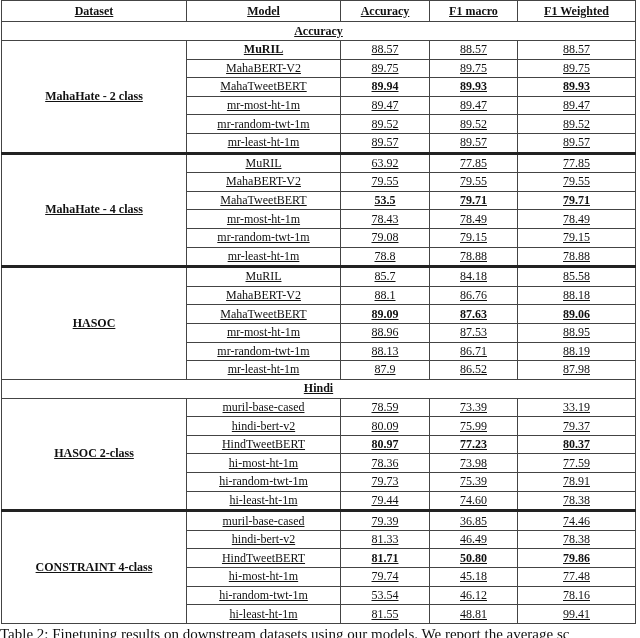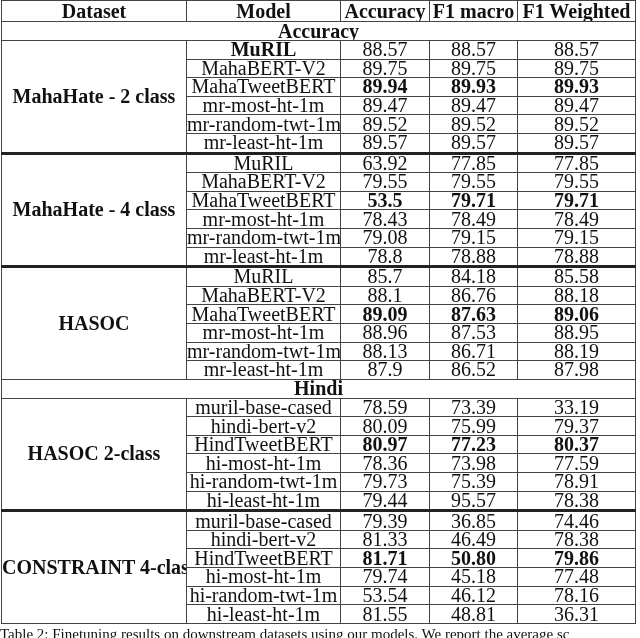--- a/index.html
+++ b/index.html
@@ -1,19 +1,19 @@
 <!DOCTYPE html>
 <html><head>
 <meta charset="utf-8">
 <style>
   html, body { margin: 0; padding: 0; background: #ffffff; }
   body { width: 640px; height: 638px; overflow: hidden; position: relative;
          font-family: "Liberation Serif", serif; color: #111; }
   table { position: absolute; left: 1px; top: 0px; border-collapse: collapse;
-          width: 634px; table-layout: fixed; font-size: 20px; }
+          width: 634px; table-layout: fixed; font-size: 12px; text-decoration: underline; }
   td, th { border: 1px solid #444; text-align: center; padding: 0; height: 17.6px;
            line-height: 17px; white-space: nowrap; overflow: hidden; }
   th { font-weight: bold; height: 20px; }
   col.c-ds { width: 185px; }
   col.c-model { width: 154px; }
   col.c-acc { width: 89px; }
   col.c-f1m { width: 88px; }
   col.c-f1w { width: 118px; }
   .lang td { font-weight: bold; height: 18px; }
   .ds { font-weight: bold; }
@@ -186,21 +186,21 @@
       </tr>
       <tr>
         <td>hi-random-twt-1m</td>
         <td>79.73</td>
         <td>75.39</td>
         <td>78.91</td>
       </tr>
       <tr>
         <td>hi-least-ht-1m</td>
         <td>79.44</td>
-        <td>95.57</td>
+        <td>74.60</td>
         <td>78.38</td>
       </tr>
       <tr class="group-start">
         <td rowspan="6" class="ds">CONSTRAINT 4-class</td>
         <td>muril-base-cased</td>
         <td>79.39</td>
         <td>36.85</td>
         <td>74.46</td>
       </tr>
       <tr>
@@ -224,18 +224,18 @@
       <tr>
         <td>hi-random-twt-1m</td>
         <td>53.54</td>
         <td>46.12</td>
         <td>78.16</td>
       </tr>
       <tr>
         <td>hi-least-ht-1m</td>
         <td>81.55</td>
         <td>48.81</td>
-        <td>36.31</td>
+        <td>99.41</td>
       </tr>
     </tbody>
 </table>
 
 <div class="caption">Table 2: Finetuning results on downstream datasets using our models. We report the average sc</div>
 
 </body></html>

